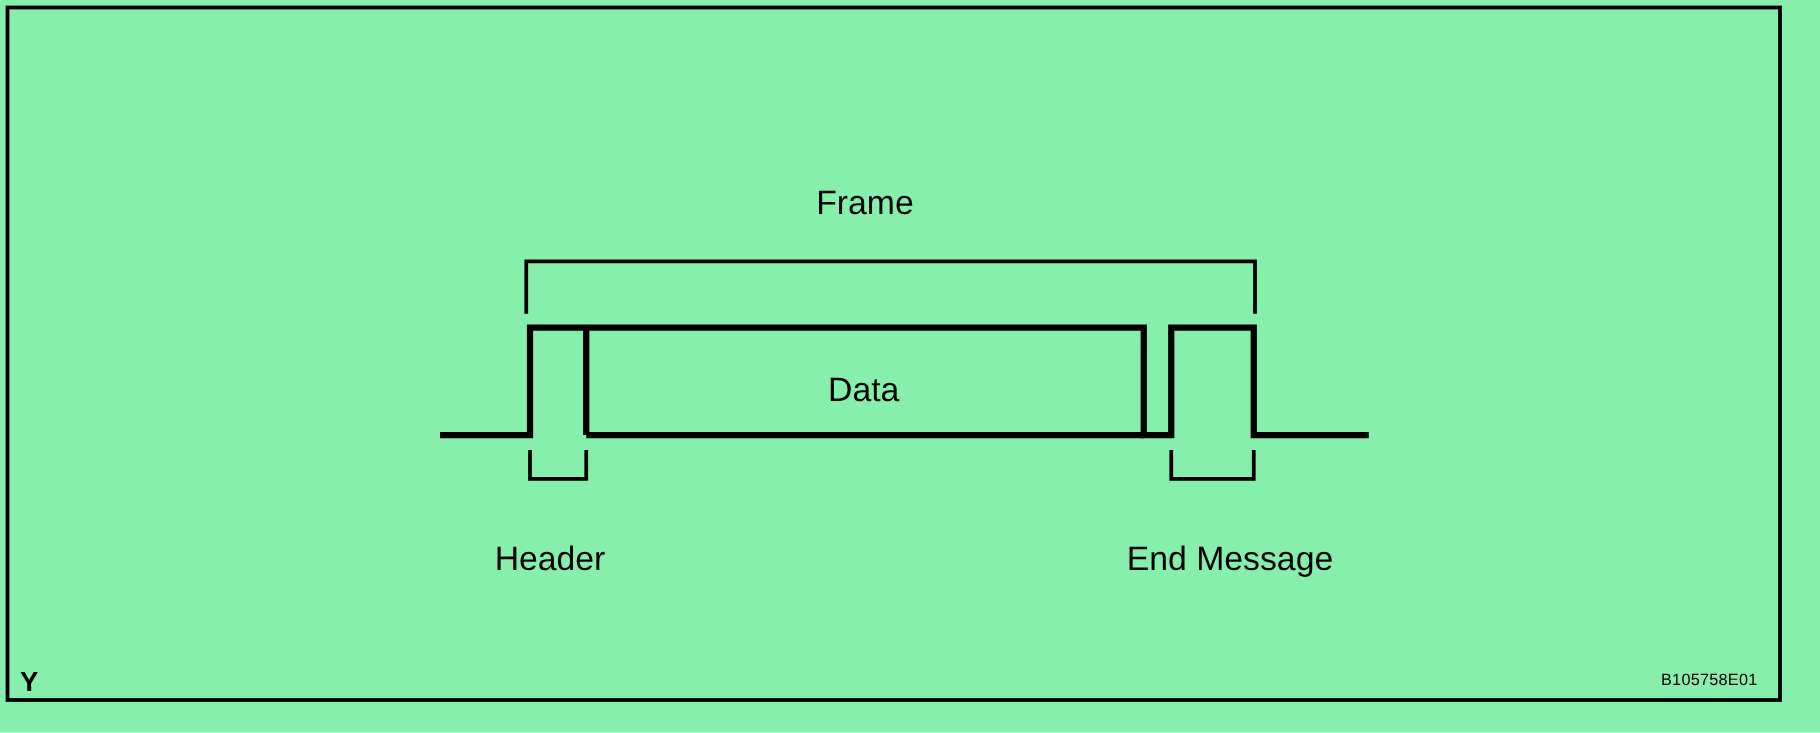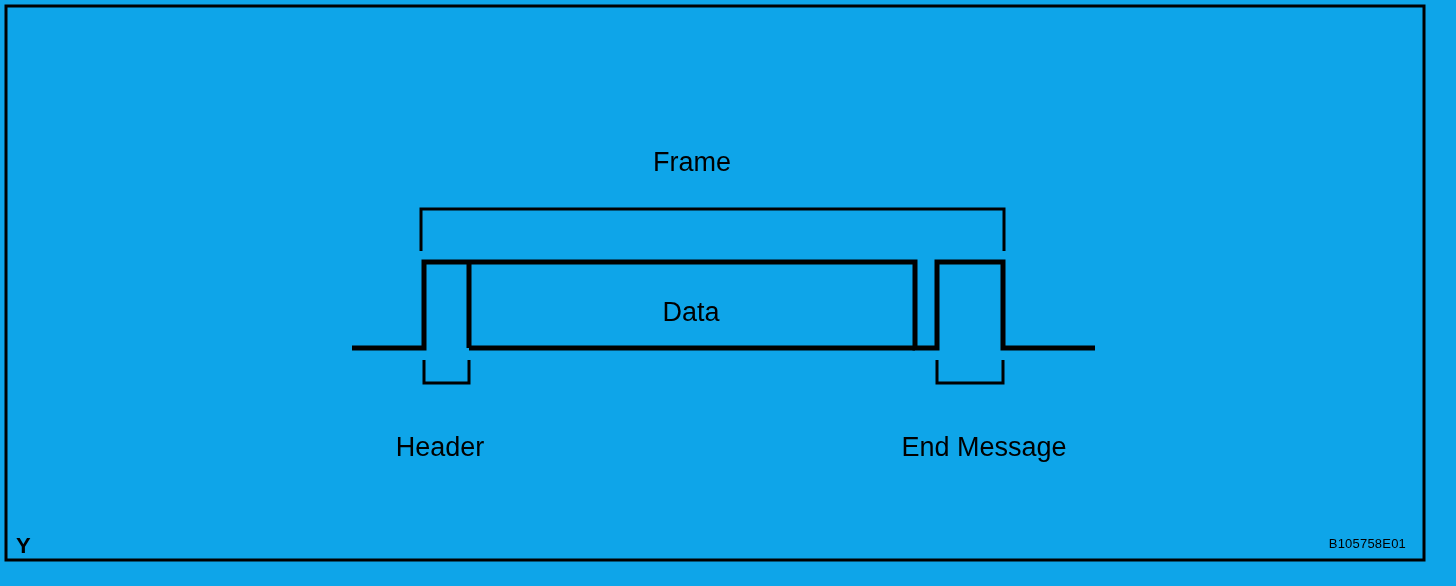--- a/index.html
+++ b/index.html
@@ -10,21 +10,21 @@
   body {
     width: 1456px;
     height: 586px;
     font-family: "Liberation Sans", sans-serif;
     overflow: hidden;
   }
   #page {
     position: relative;
     width: 1456px;
     height: 586px;
-    background: #0ea5e9;
+    background: #86efac;
   }
   #diagram-svg {
     display: block;
     width: 1456px;
     height: 586px;
   }
   .frame-border {
     fill: none;
   }
   .wave-line {

